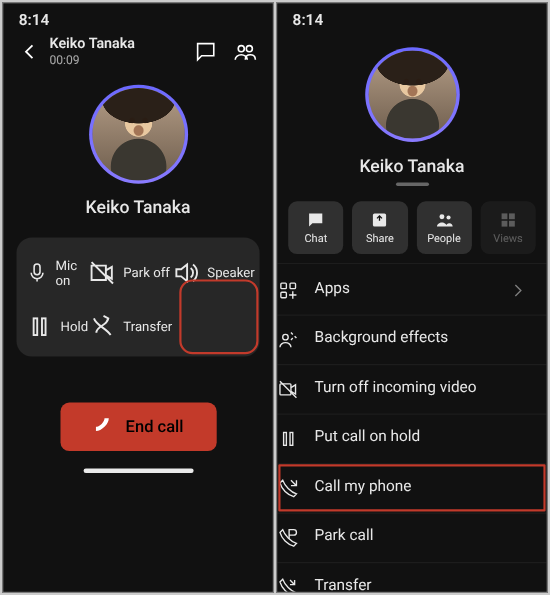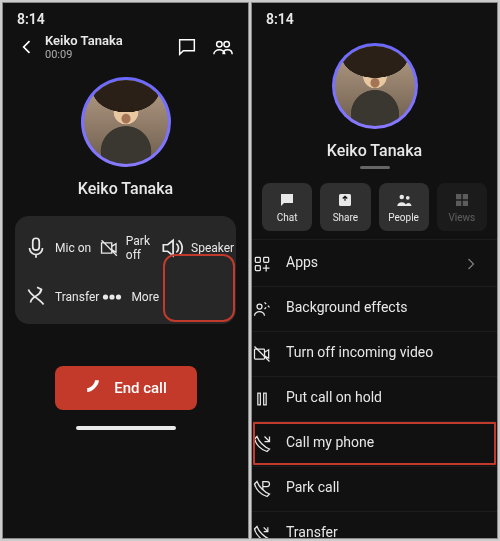--- a/index.html
+++ b/index.html
@@ -107,21 +107,21 @@
   .ctrl svg { width:26px; height:26px; stroke:#e8e8e8; fill:none; stroke-width:1.6; }
   .ctrl-highlight {
     position:absolute;
     border: 2.5px solid #c23a2b;
     border-radius: 12px;
     pointer-events:none;
   }
   .end-call {
     margin: 42px auto 12px;
     background: #c33a2a;
-    color:#ffffff;
+    color:#000000;
     display:flex; align-items:center; justify-content:center; gap:8px;
     width: 142px; height:44px;
     border-radius:8px;
     font-size:15px; font-weight:500;
   }
   .end-call svg{ width:22px; height:22px; fill:#fff; }
   .home-ind { width:100px; height:4px; background:#eaeaea; border-radius:3px; margin: 4px auto 6px; }
   .handle-small { width:30px; height:3px; background:#666; border-radius:2px; margin: 6px auto 4px;}
 
   
@@ -223,31 +223,30 @@
         <span>Park off</span>
       </div>
       <div class="ctrl">
         <svg viewBox="0 0 24 24">
             <path d="M4 9v6h4l5 4V5L8 9zM16 8a5 5 0 010 8M18 5a9 9 0 010 14"></path>
           </svg>
         <span>Speaker</span>
       </div>
       <div class="ctrl">
         <svg viewBox="0 0 24 24">
+            <rect x="7" y="5" width="3" height="14"></rect>
+            <rect x="14" y="5" width="3" height="14"></rect>
+          </svg>
+        <span>Hold</span>
+      </div>
+      <div class="ctrl">
+        <svg viewBox="0 0 24 24">
             <path d="M7 17c0-6 10-6 10-12M13 3l4 2-2 4M5 5c2 6 10 8 14 14"></path>
           </svg>
         <span>Transfer</span>
-      </div>
-      <div class="ctrl">
-        <svg viewBox="0 0 24 24">
-            <circle cx="6" cy="12" r="1.6" fill="#e8e8e8"></circle>
-            <circle cx="12" cy="12" r="1.6" fill="#e8e8e8"></circle>
-            <circle cx="18" cy="12" r="1.6" fill="#e8e8e8"></circle>
-          </svg>
-        <span>More</span>
       </div>
       <div class="ctrl-highlight" style="right:1px; bottom:2px; width:72px; height:68px;"></div>
     </div>
 
     <div class="end-call">
       <svg viewBox="0 0 24 24">
           <path d="M21 15c-2-2-5-3-9-3s-7 1-9 3l3 3c1-1 3-2 6-2s5 1 6 2z" transform="rotate(135 12 12)"></path>
         </svg>
       <span>End call</span>
     </div>

